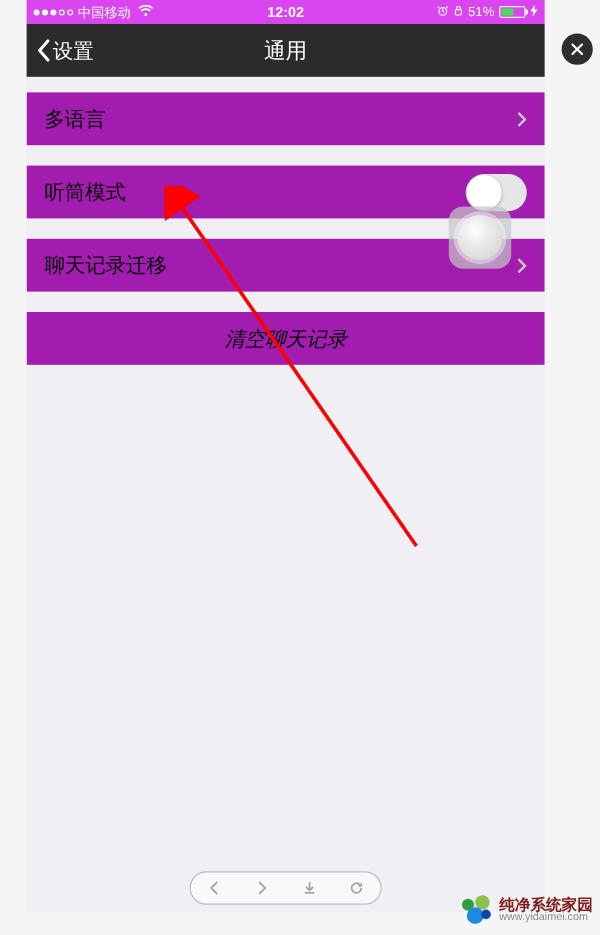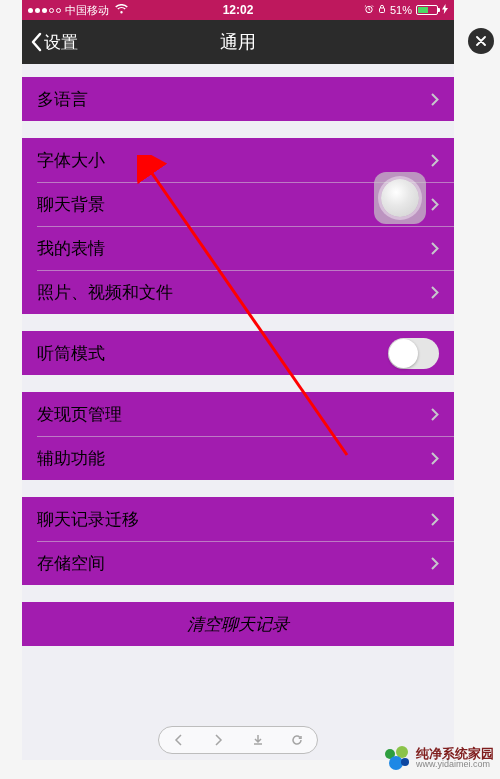--- a/index.html
+++ b/index.html
@@ -15,21 +15,21 @@
       position: absolute;
       left: 22px;
       top: 0;
       width: 432px;
       height: 760px;
       background: #efeff4;
       overflow: hidden;
     }
     .status-bar {
       height: 20px;
-      background: #be185d;
+      background: #d946ef;
       color: #fff;
       font-size: 11px;
       display: flex;
       align-items: center;
       padding: 0 6px;
       position: relative;
     }
     .status-left { display: flex; align-items: center; gap: 4px; }
     .dots { display: flex; gap: 2px; }
     .dot { width: 5px; height: 5px; border-radius: 50%; background: #fff; }
@@ -242,80 +242,34 @@
 
     <div class="group first">
       <div class="row">
         <span class="label">多语言</span>
         <svg class="chevron" viewBox="0 0 8 13">
             <path d="M1 1l5.5 5.5L1 12" fill="none" stroke="currentColor" stroke-width="2"></path>
           </svg>
       </div>
     </div>
 
-    <div class="group">
-      <div class="row">
-        <span class="label">字体大小</span>
-        <svg class="chevron" viewBox="0 0 8 13">
-            <path d="M1 1l5.5 5.5L1 12" fill="none" stroke="currentColor" stroke-width="2"></path>
-          </svg>
-      </div>
-      <div class="row">
-        <span class="label">聊天背景</span>
-        <svg class="chevron" viewBox="0 0 8 13">
-            <path d="M1 1l5.5 5.5L1 12" fill="none" stroke="currentColor" stroke-width="2"></path>
-          </svg>
-      </div>
-      <div class="row">
-        <span class="label">我的表情</span>
-        <svg class="chevron" viewBox="0 0 8 13">
-            <path d="M1 1l5.5 5.5L1 12" fill="none" stroke="currentColor" stroke-width="2"></path>
-          </svg>
-      </div>
-      <div class="row">
-        <span class="label">照片、视频和文件</span>
-        <svg class="chevron" viewBox="0 0 8 13">
-            <path d="M1 1l5.5 5.5L1 12" fill="none" stroke="currentColor" stroke-width="2"></path>
-          </svg>
-      </div>
-    </div>
 
     <div class="group">
       <div class="row">
         <span class="label">听筒模式</span>
         <div class="switch">
           <div class="switch-knob"></div>
         </div>
       </div>
     </div>
 
-    <div class="group">
-      <div class="row">
-        <span class="label">发现页管理</span>
-        <svg class="chevron" viewBox="0 0 8 13">
-            <path d="M1 1l5.5 5.5L1 12" fill="none" stroke="currentColor" stroke-width="2"></path>
-          </svg>
-      </div>
-      <div class="row">
-        <span class="label">辅助功能</span>
-        <svg class="chevron" viewBox="0 0 8 13">
-            <path d="M1 1l5.5 5.5L1 12" fill="none" stroke="currentColor" stroke-width="2"></path>
-          </svg>
-      </div>
-    </div>
 
     <div class="group">
       <div class="row">
         <span class="label">聊天记录迁移</span>
-        <svg class="chevron" viewBox="0 0 8 13">
-            <path d="M1 1l5.5 5.5L1 12" fill="none" stroke="currentColor" stroke-width="2"></path>
-          </svg>
-      </div>
-      <div class="row">
-        <span class="label">存储空间</span>
         <svg class="chevron" viewBox="0 0 8 13">
             <path d="M1 1l5.5 5.5L1 12" fill="none" stroke="currentColor" stroke-width="2"></path>
           </svg>
       </div>
     </div>
 
     <div class="group">
       <div class="row center">
         <span class="label">清空聊天记录</span>
       </div>

